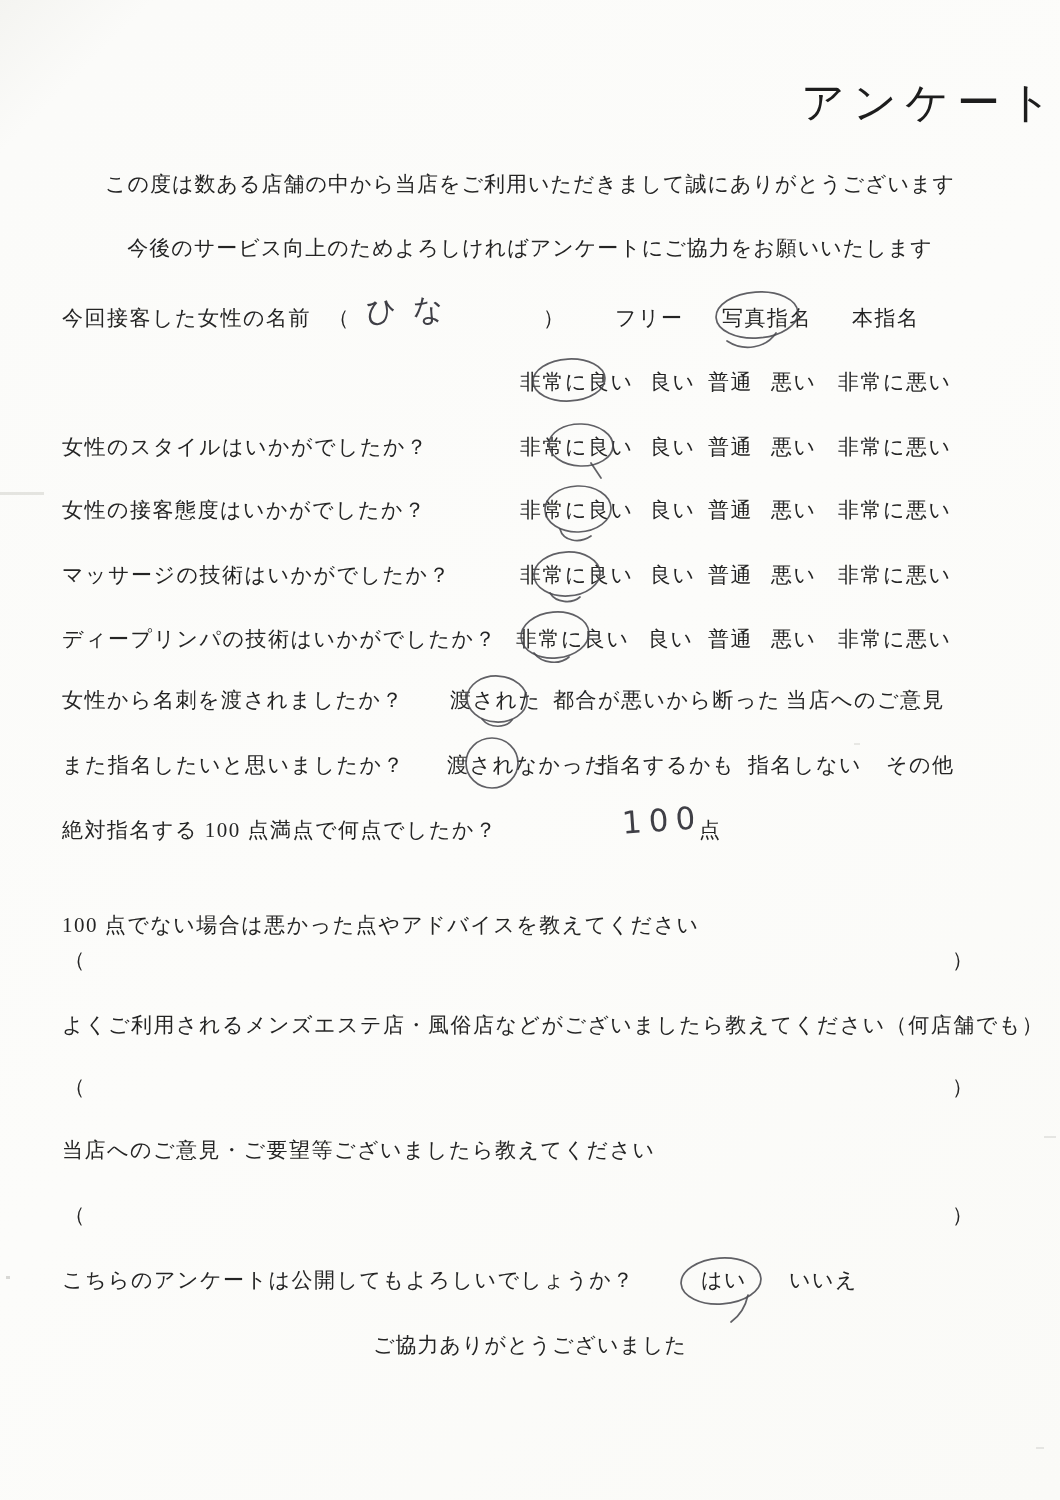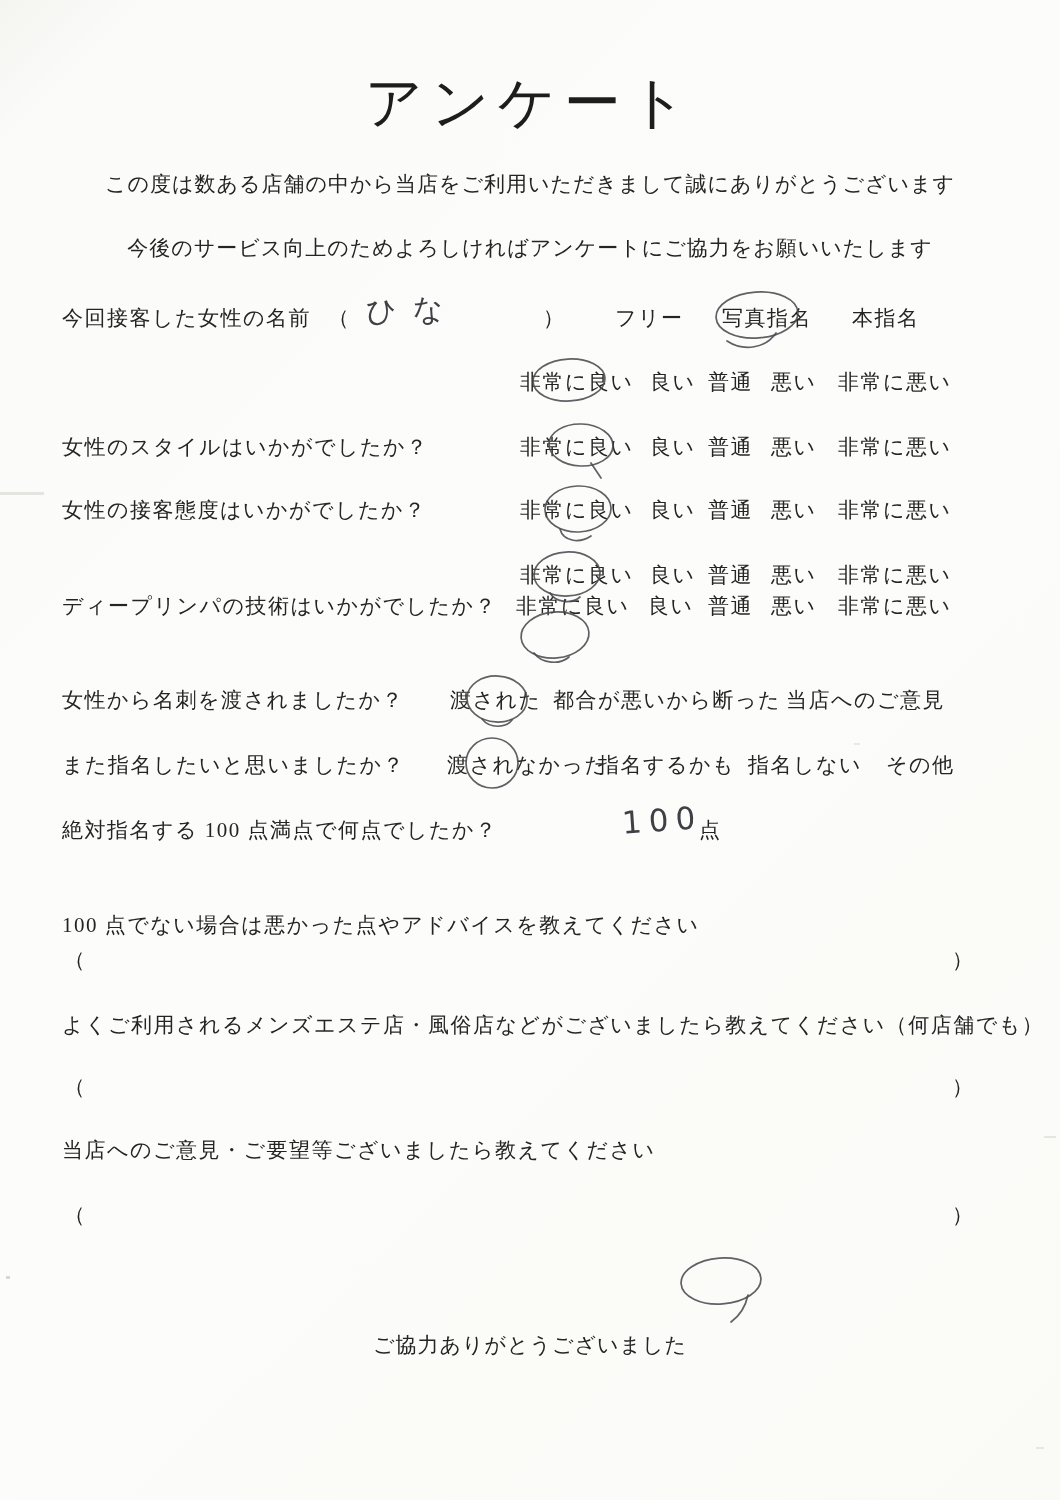--- a/index.html
+++ b/index.html
@@ -10,22 +10,22 @@
     background-image: linear-gradient(135deg, #f4f4f1 0%, #fbfbf9 6%, #fcfcfa 50%, #fafaf7 100%);
     font-family:"Liberation Serif","DejaVu Serif",serif;
   }
   .row { position:absolute; left:0; width:100%; height:30px; }
   .t {
     position:absolute; top:0; white-space:nowrap;
     font-size:21px; line-height:28px; letter-spacing:1.5px; color:#242424;
   }
   .c { left:0; width:100%; text-align:center; letter-spacing:1px; }
   .title {
-    position:absolute; left:0; width:100%; text-align:center;
-    font-size:57px; line-height:54px; letter-spacing:8px; color:#1d1d1d;
+    position:absolute; left:0; width:100%; text-align:right;
+    font-size:43px; line-height:54px; letter-spacing:8px; color:#1d1d1d;
   }
   .hw {
     font-family:"DejaVu Sans",sans-serif; color:#3f3f46; font-weight:400;
   }
   .artifact { position:absolute; pointer-events:none; }
   #annotations { position:absolute; left:0; top:0; pointer-events:none; }
   #annotations path, #annotations ellipse {
     fill:none; stroke:#4a4a50; stroke-width:1.7; stroke-linecap:round; opacity:.88;
   }
 </style>
@@ -65,27 +65,28 @@
   </div>
   <div class="row" style="top:496px">
     <span class="t" style="left:62px">女性の接客態度はいかがでしたか？</span>
     <span class="t" style="left:520px">非常に良い</span>
     <span class="t" style="left:650px">良い</span>
     <span class="t" style="left:708px">普通</span>
     <span class="t" style="left:771px">悪い</span>
     <span class="t" style="left:838px">非常に悪い</span>
   </div>
   <div class="row" style="top:561px">
+    <span class="t" style="left:62px">マッサージの技術はいかがでしたか？</span>
     <span class="t" style="left:520px">非常に良い</span>
     <span class="t" style="left:650px">良い</span>
     <span class="t" style="left:708px">普通</span>
     <span class="t" style="left:771px">悪い</span>
     <span class="t" style="left:838px">非常に悪い</span>
   </div>
-  <div class="row" style="top:592px">
+  <div class="row" style="top:625px">
     <span class="t" style="left:62px">ディープリンパの技術はいかがでしたか？</span>
     <span class="t" style="left:516px">非常に良い</span>
     <span class="t" style="left:648px">良い</span>
     <span class="t" style="left:708px">普通</span>
     <span class="t" style="left:771px">悪い</span>
     <span class="t" style="left:838px">非常に悪い</span>
   </div>
 
   <div class="row" style="top:686px">
     <span class="t" style="left:62px">女性から名刺を渡されましたか？</span>
@@ -128,20 +129,25 @@
 
   <div class="row" style="top:1136px">
     <span class="t" style="left:62px">当店へのご意見・ご要望等ございましたら教えてください</span>
   </div>
   <div class="row" style="top:1201px">
     <span class="t" style="left:64px">（</span>
     <span class="t" style="left:300px"></span>
     <span class="t" style="left:952px">）</span>
   </div>
 
+  <div class="row" style="top:1266px">
+    <span class="t" style="left:62px">こちらのアンケートは公開してもよろしいでしょうか？</span>
+    <span class="t" style="left:701px">はい</span>
+    <span class="t" style="left:789px">いいえ</span>
+  </div>
 
   <div class="t c" style="top:1331px">ご協力ありがとうございました</div>
 
   <svg id="annotations" width="1060" height="1500" viewBox="0 0 1060 1500">
     <g>
       <ellipse cx="757" cy="315" rx="41" ry="23" transform="rotate(-4 757 315)"></ellipse>
       <path d="M 776 333 C 766 348 744 352 727 341"></path>
     </g>
     <g>
       <ellipse cx="569" cy="380" rx="36" ry="21" transform="rotate(-3 569 380)"></ellipse>

